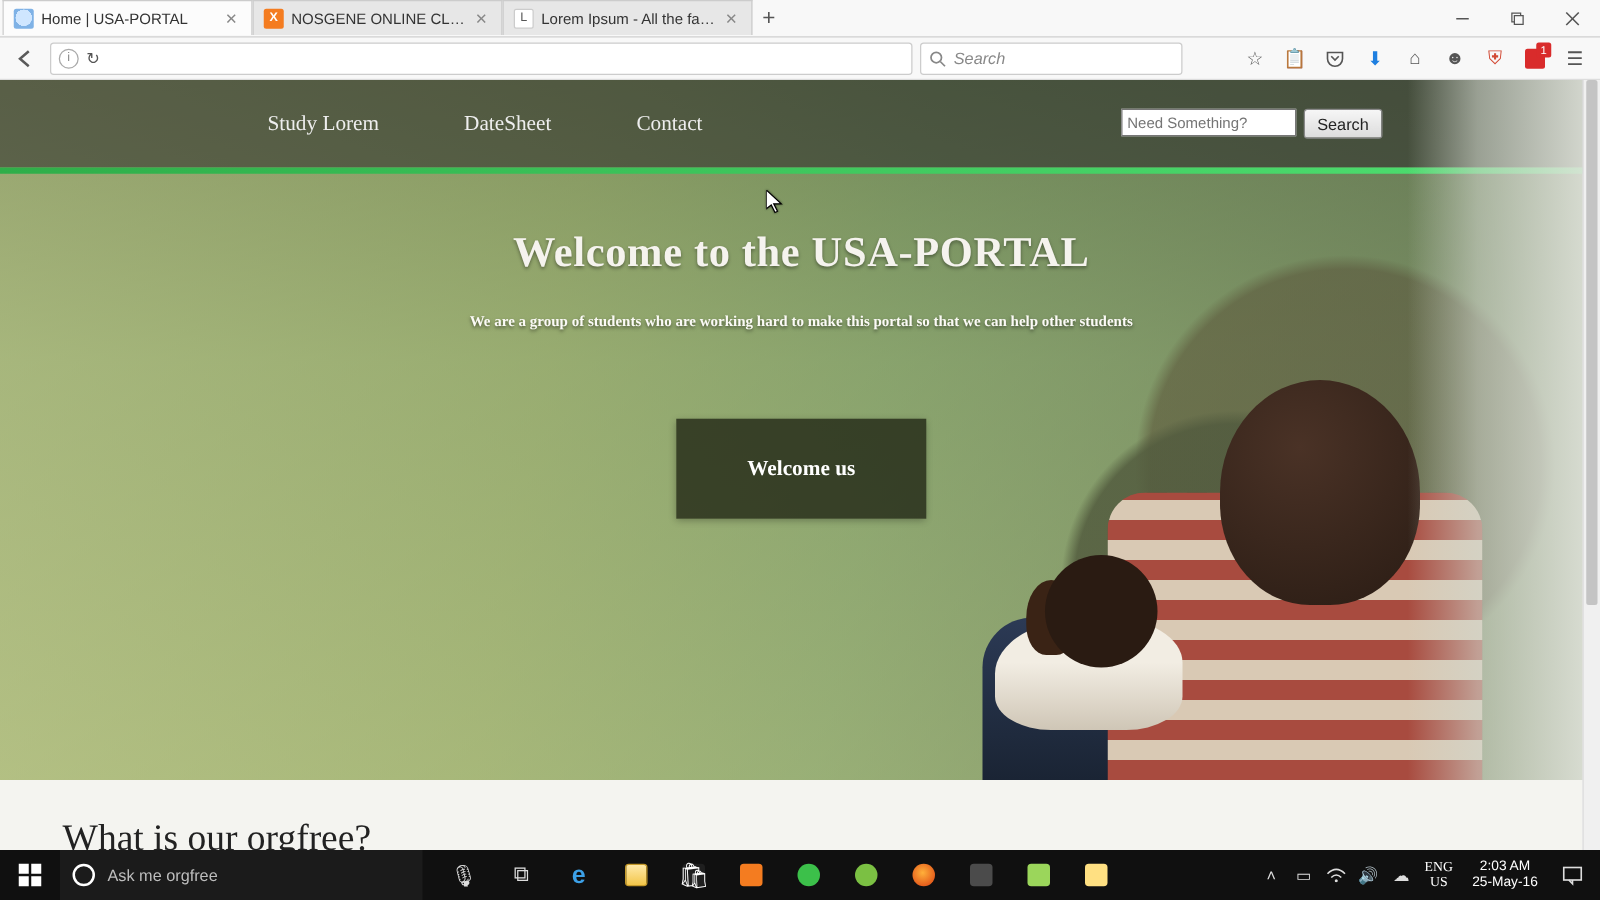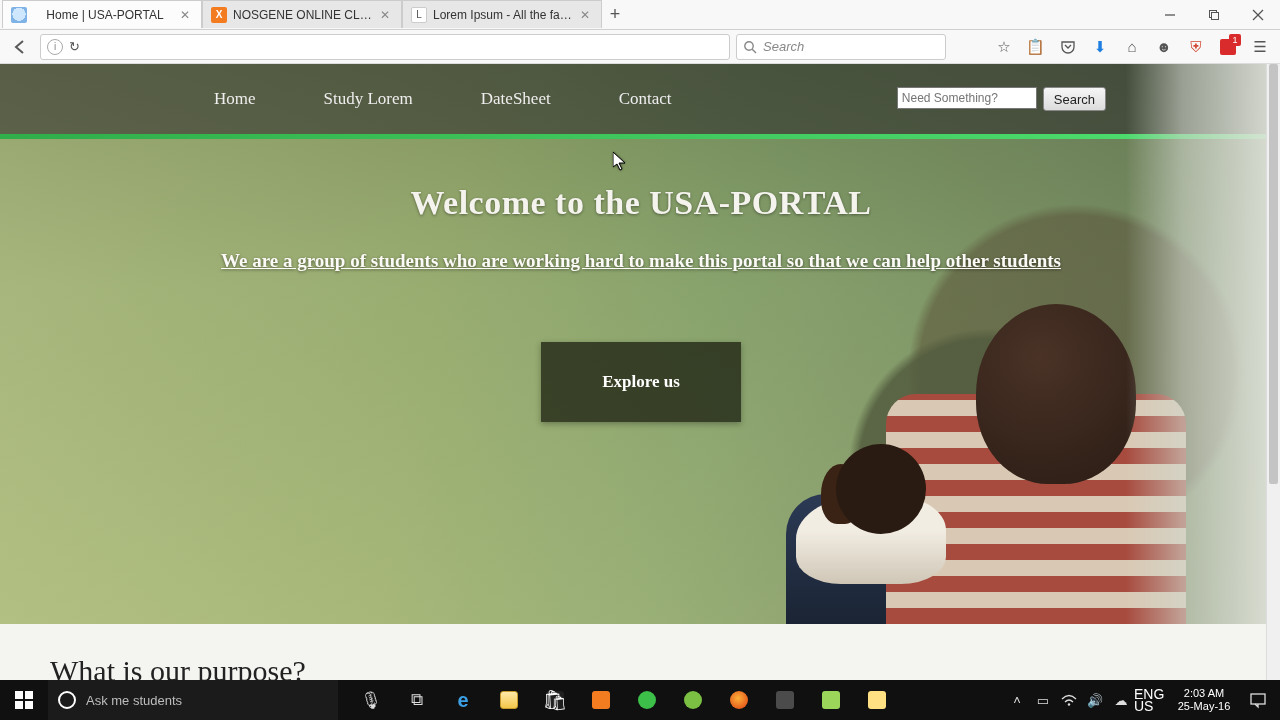--- a/index.html
+++ b/index.html
@@ -2,21 +2,21 @@
 <html><head>
 <meta charset="utf-8">
 <style>
   * { box-sizing: border-box; margin: 0; padding: 0; }
   html, body { width: 1280px; height: 720px; overflow: hidden; font-family: "Segoe UI", Tahoma, sans-serif; }
   body { background:#000; }
 
   
   .window-frame { width:1280px; height:720px; display:flex; flex-direction:column; background:#f0f0f0; position:relative;}
   .titlebar { height:30px; background:#f8f8f8; display:flex; align-items:flex-end; border-bottom:1px solid #d0d0d0; position:relative;}
-  .tabstrip { display:flex; align-items:center; height:30px; padding-left:2px; gap:0;text-align:center;}
+  .tabstrip { display:flex; align-items:center; height:30px; padding-left:2px; gap:0;}
   .tab { height:28px; width:200px; background:#fcfcfc; display:flex; align-items:center; padding:0 8px; font-size:12px; border:1px solid #ccc; border-bottom:none; position:relative; color:#333;}
   .tab.inactive { background:#e7e7e7; }
   .tab .favicon { width:16px; height:16px; margin-right:6px; flex:none; border-radius:2px; display:flex; align-items:center; justify-content:center; font-size:10px; color:#555;}
   .tab .tab-title { flex:1; white-space:nowrap; overflow:hidden; text-overflow:ellipsis; }
   .tab .close { width:16px;height:16px; display:flex;align-items:center;justify-content:center;color:#888;}
   .newtab { width:26px;height:28px;display:flex;align-items:center;justify-content:center;color:#555;font-size:18px;}
   .win-controls { position:absolute; right:0; top:0; height:30px; display:flex;}
   .win-btn { width:44px; height:30px; display:flex;align-items:center;justify-content:center; color:#555;}
 
   .navbar { height:34px; background:#f8f8f8; display:flex; align-items:center; padding:0 6px; gap:6px; border-bottom:1px solid #ddd;}
@@ -63,21 +63,21 @@
 
   .site-nav { position:absolute; top:0; left:0; right:0; height:70px; background:rgba(40,40,40,.55); display:flex; align-items:center; padding-left:180px; gap:0;}
   .site-nav .item{ padding:0 34px; height:70px; display:flex; align-items:center; color:#eee; font-family:Georgia,serif; font-size:17px;}
   .site-nav .item.active{ background:rgba(20,25,15,.8);}
   .site-nav .searchwrap{ margin-left:auto; margin-right:160px; display:flex; align-items:flex-start; gap:6px;}
   .site-nav input[type=text]{ width:140px;height:22px;font-size:12px;padding:2px 4px;border:1px solid #777;background:#fff;color:#555;}
   .site-nav .search-btn{ height:24px;padding:0 10px;font-size:13px;background:linear-gradient(#f6f6f6,#dcdcdc);border:1px solid #888;border-radius:3px;color:#222;}
   .green-line{ position:absolute; top:70px; left:0; right:0; height:5px; background:linear-gradient(90deg,#2fae49,#4fe071);}
   .hero-inner{ position:absolute; top:120px; left:16px; right:0; text-align:center; font-family:Georgia,'Times New Roman',serif;}
   .hero-inner h1{ font-size:34px; font-weight:600; color:#f5f3ee; text-shadow:0 1px 3px rgba(0,0,0,.4); letter-spacing:.5px;}
-  .hero-inner p{ margin-top:28px; font-size:19px; font-weight:700; color:#fbfaf6; text-shadow:0 1px 3px rgba(0,0,0,.5);text-decoration:underline;}
+  .hero-inner p{ margin-top:28px; font-size:12px; font-weight:700; color:#fbfaf6; text-shadow:0 1px 3px rgba(0,0,0,.5);}
   .explore-btn{ margin:70px auto 0; width:200px; height:80px; background:rgba(25,30,15,.75); display:flex;align-items:center;justify-content:center; color:#fff; font-family:Georgia,serif; font-size:17px; font-weight:600; box-shadow:0 2px 6px rgba(0,0,0,.3);}
   .below{ padding:30px 50px; background:#f4f4f0;}
   .below h2{ font-family:Georgia,serif; font-size:30px; font-weight:400; color:#222;}
 
   .cursor{position:absolute; left:613px; top:88px; width:14px;height:20px; pointer-events:none; z-index:50;}
   .cursor svg{filter:drop-shadow(0 0 1px rgba(0,0,0,.6));}
 
   .vscroll{ position:absolute; top:0; right:0; bottom:0; width:14px; background:#f0f0f0; border-left:1px solid #dcdcdc;}
   .vscroll .thumb{ position:absolute; left:2px; right:2px; top:0; height:420px; background:#c4c4c4; border-radius:2px;}
 
@@ -86,21 +86,21 @@
   .taskbar .start{width:48px;height:40px;display:flex;align-items:center;justify-content:center;}
   .taskbar .start .winlogo{width:18px;height:18px;display:grid;grid-template-columns:1fr 1fr;grid-template-rows:1fr 1fr;gap:2px;}
   .taskbar .start .winlogo div{background:#fff;}
   .cortana{ display:flex;align-items:center; width:290px; height:40px; background:#1b1b1b; padding:0 10px; gap:10px; color:#bdbdbd;}
   .cortana .ring{width:18px;height:18px;border:2px solid #fff;border-radius:50%;}
   .tb-group{display:flex;align-items:center;height:40px; padding-left:10px;}
   .tb-btn{width:46px;height:40px;display:flex;align-items:center;justify-content:center;color:#ddd;font-size:17px;}
   .tb-btn.app{font-size:20px;}
   .tray{margin-left:auto; display:flex; align-items:center; height:40px; padding-right:4px;}
   .tray .t-icon{width:26px;height:40px;display:flex;align-items:center;justify-content:center;color:#ddd;font-size:13px;}
-  .tray .lang{width:34px; text-align:left; font-size:14px; line-height:12px;}
+  .tray .lang{width:34px; text-align:center; font-size:11px; line-height:12px;font-family:Liberation Serif, serif;}
   .tray .clock{width:72px;text-align:center;font-size:11px;line-height:13px;}
   .tray .notif{width:36px;display:flex;align-items:center;justify-content:center;}
   .favicon.globe{background:radial-gradient(circle at 50% 45%, #cfe6ff 55%, #7fb2e6 56%);}
   .favicon.xampp{background:#f47c20;color:#fff;font-weight:bold;}
   .favicon.li{background:#fff;border:1px solid #ccc;}
   .sq{display:inline-block;width:18px;height:18px;border-radius:3px;}
 </style>
 </head>
 <body>
 
@@ -192,49 +192,46 @@
             <div class="body"></div>
             <div class="head"></div>
         </div>
         <div class="dog">
           <div class="d-body"></div>
             <div class="d-ear"></div>
             <div class="d-head"></div>
         </div>
 
         <div class="site-nav">
-          <div class="item">
-              <span>Home</span>
-            </div>
           <div class="item">
               <span>Study Lorem</span>
             </div>
           <div class="item">
               <span>DateSheet</span>
             </div>
           <div class="item">
               <span>Contact</span>
             </div>
           <div class="searchwrap">
             <input type="text" placeholder="Need Something?" style="">
             <button class="search-btn">Search</button>
           </div>
         </div>
         <div class="green-line"></div>
 
         <div class="hero-inner">
           <h1>Welcome to the USA-PORTAL</h1>
           <p>We are a group of students who are working hard to make this portal so that we can help other students</p>
           <div class="explore-btn">
-            <span>Explore us</span>
+            <span>Welcome us</span>
           </div>
         </div>
       </div>
       <div class="below">
-        <h2>What is our purpose?</h2>
+        <h2>What is our orgfree?</h2>
       </div>
 
       <div class="cursor">
         <svg width="14" height="20">
             <polygon points="0,0 0,15 4,12 7,18 9,17 6,11 12,11" fill="#fff" stroke="#000" stroke-width="1"></polygon>
           </svg>
       </div>
     </div>
     <div class="vscroll">
       <div class="thumb"></div>
@@ -245,21 +242,21 @@
     <div class="start">
       <div class="winlogo">
           <div></div>
           <div></div>
           <div></div>
           <div></div>
         </div>
     </div>
     <div class="cortana">
       <div class="ring"></div>
-      <span>Ask me students</span>
+      <span>Ask me orgfree</span>
     </div>
     <div class="tb-group">
       <div class="tb-btn">🎙</div>
       <div class="tb-btn">⧉</div>
       <div class="tb-btn app">
           <span style="color:#3ca0e7;font-weight:bold;">e</span>
         </div>
       <div class="tb-btn app">
           <span class="sq" style="background:linear-gradient(#ffe9a8,#f3c64a);border:1px solid #c59a2a;"></span>
         </div>

